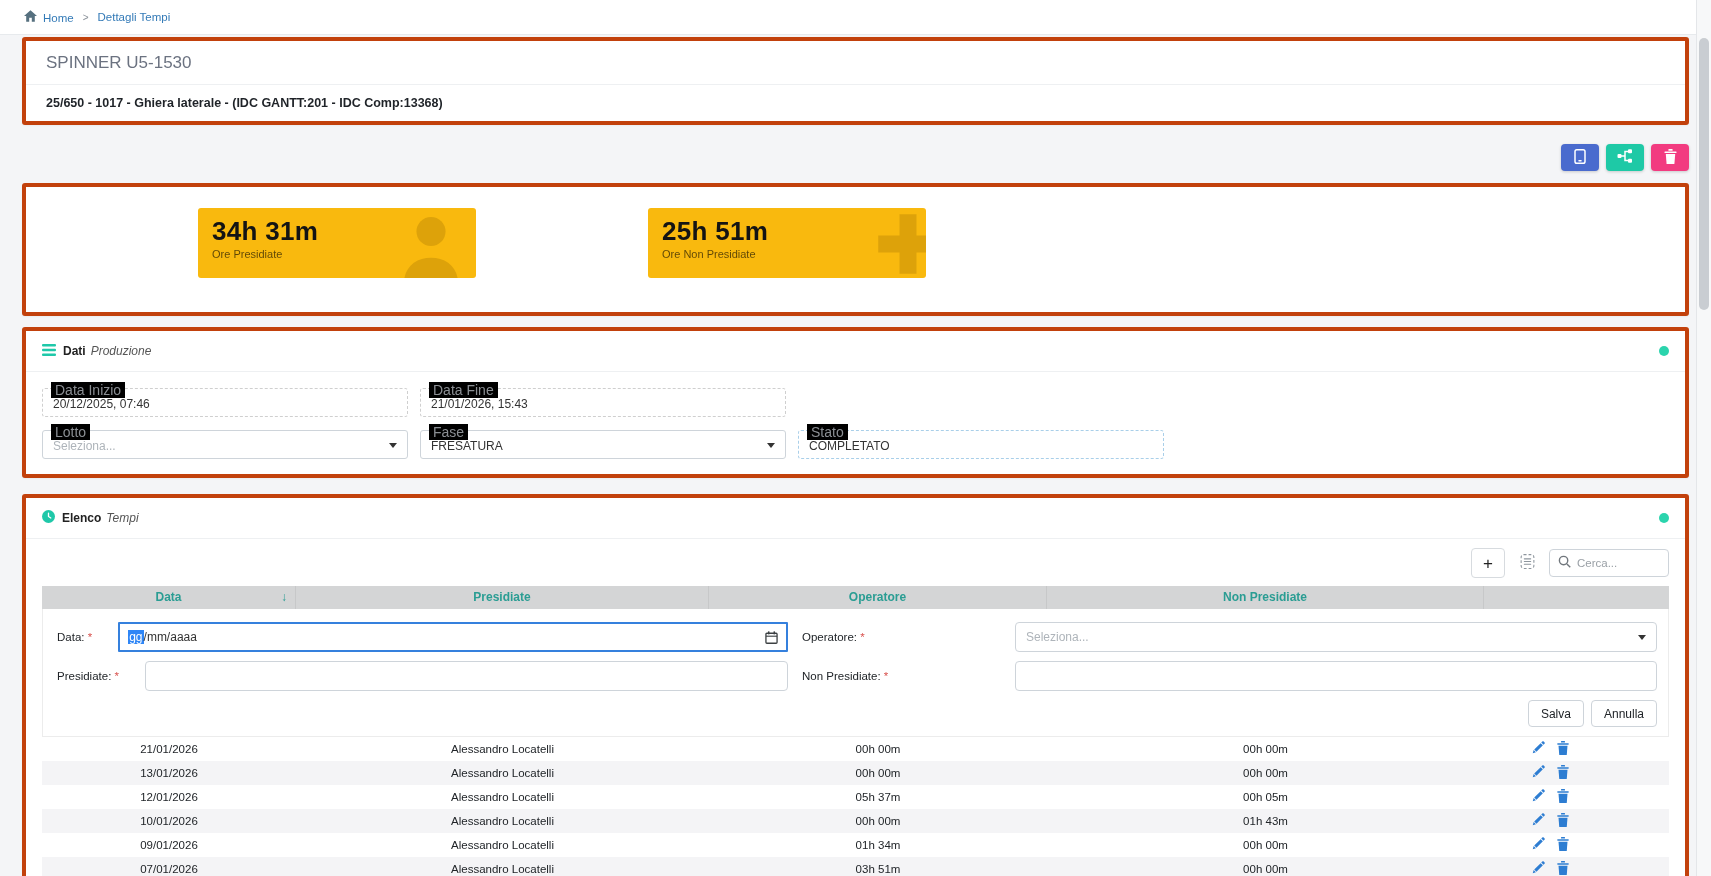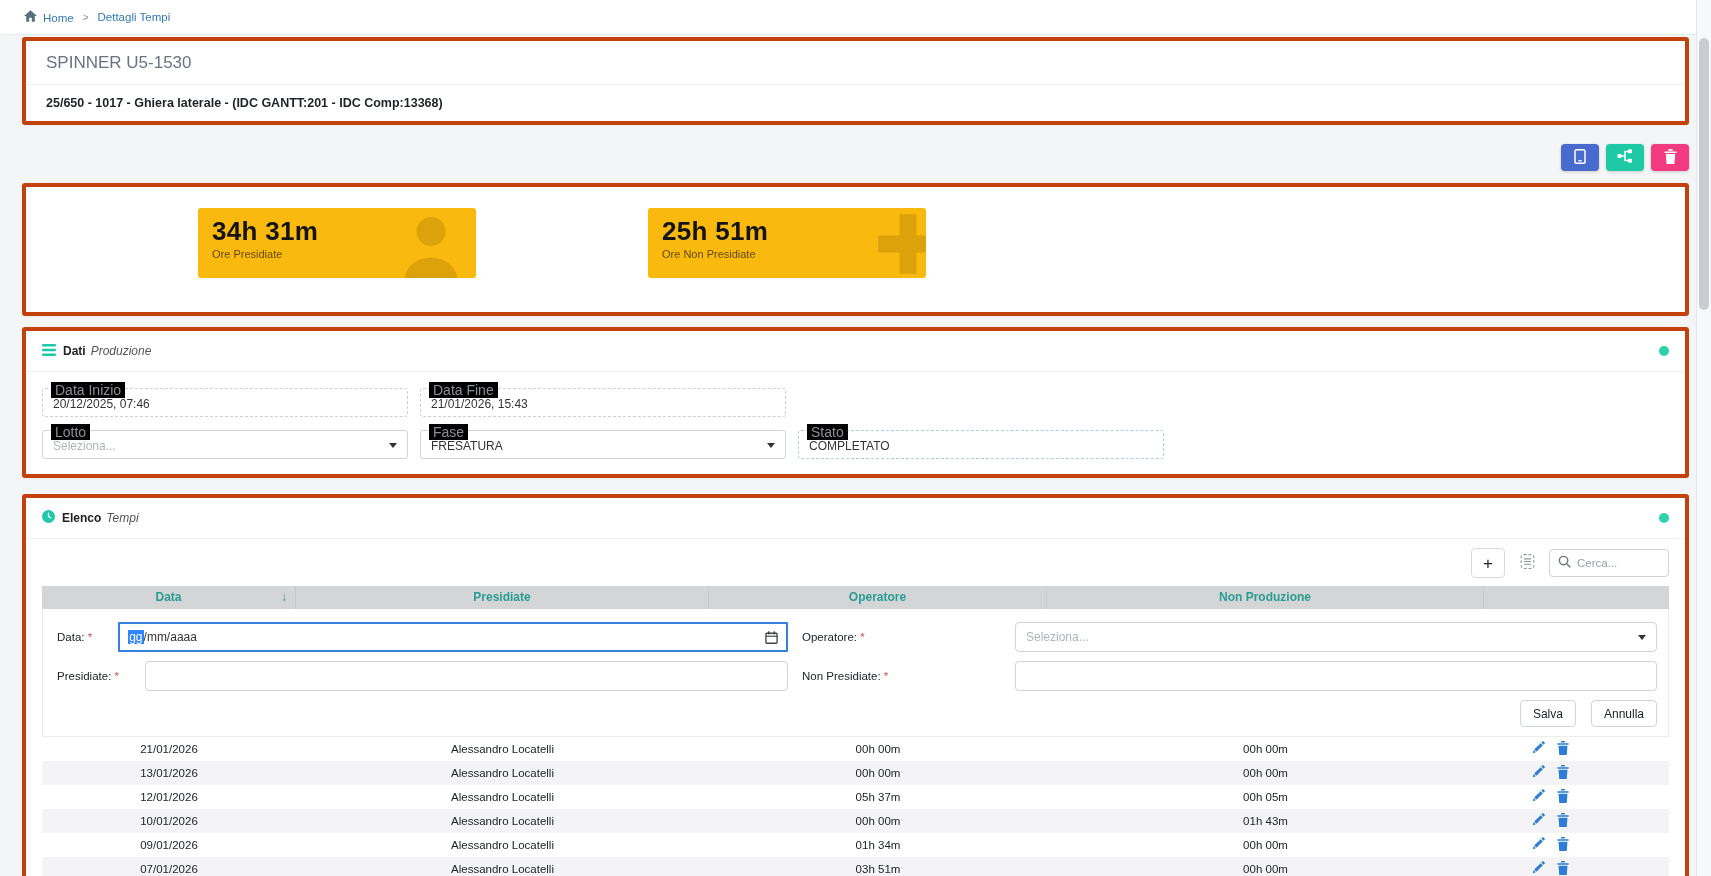--- a/index.html
+++ b/index.html
@@ -92,21 +92,21 @@
             padding:0 8px; outline:none; color:#333; }
   .fleft .tinput { margin-left:26px; }
   .date-input { flex:1; margin-left:26px; height:30px; border:2px solid #3580dd; border-radius:1px;
                 display:flex; align-items:center; padding:0 8px; position:relative; font-size:12px; color:#333; }
   .seg-sel { background:#2f86f6; color:#fff; padding:0 1px; }
   .cal-ico { position:absolute; right:8px; top:7px; cursor:pointer; }
   .fselect { flex:1; height:30px; border:1px solid #ced4da; border-radius:4px; position:relative;
              display:flex; align-items:center; padding:0 10px; font-size:12px; cursor:pointer; }
   .form-btns { display:flex; justify-content:flex-end; gap:7px; padding-right:11px; margin-top:3px; }
   .btn-light { background:#fff; border:1px solid #ced4da; border-radius:4px; height:27px; padding:0 12px;
-               font-size:12px; color:#212529; cursor:pointer; font-family:inherit;margin-left:8px; }
+               font-size:12px; color:#212529; cursor:pointer; font-family:inherit; }
 
   
   .tbody .trow { height:24px; align-items:center; font-size:11.5px; color:#212529; }
   .tbody .trow:nth-child(even) { background:#f4f4f6; }
   .td { text-align:center; overflow:hidden; white-space:nowrap; }
   .td-actions { display:flex; align-items:center; gap:12px; padding-left:48px; }
   .icon-btn { background:none; border:none; cursor:pointer; display:flex; align-items:center; padding:0; }
 
   
   .scrollbar { position:fixed; right:0; top:0; width:15px; height:876px; background:#f7f8f9;
@@ -272,21 +272,21 @@
 
     <div class="table-wrap">
 
       <div class="grid-cols thead">
         <div class="th">
           <span>Data</span>
           <span class="sort-arrow">↓</span>
         </div>
         <div class="th">Presidiate</div>
         <div class="th">Operatore</div>
-        <div class="th">Non Produzione</div>
+        <div class="th">Non Presidiate</div>
         <div class="th"></div>
       </div>
 
       <div class="edit-form">
         <div class="form-row">
           <div class="fleft">
             <span class="flab"><span>Data:</span> <span class="req">*</span></span>
             <div class="date-input">
               <span class="seg-sel">gg</span>
                 <span>/mm/aaaa</span>

